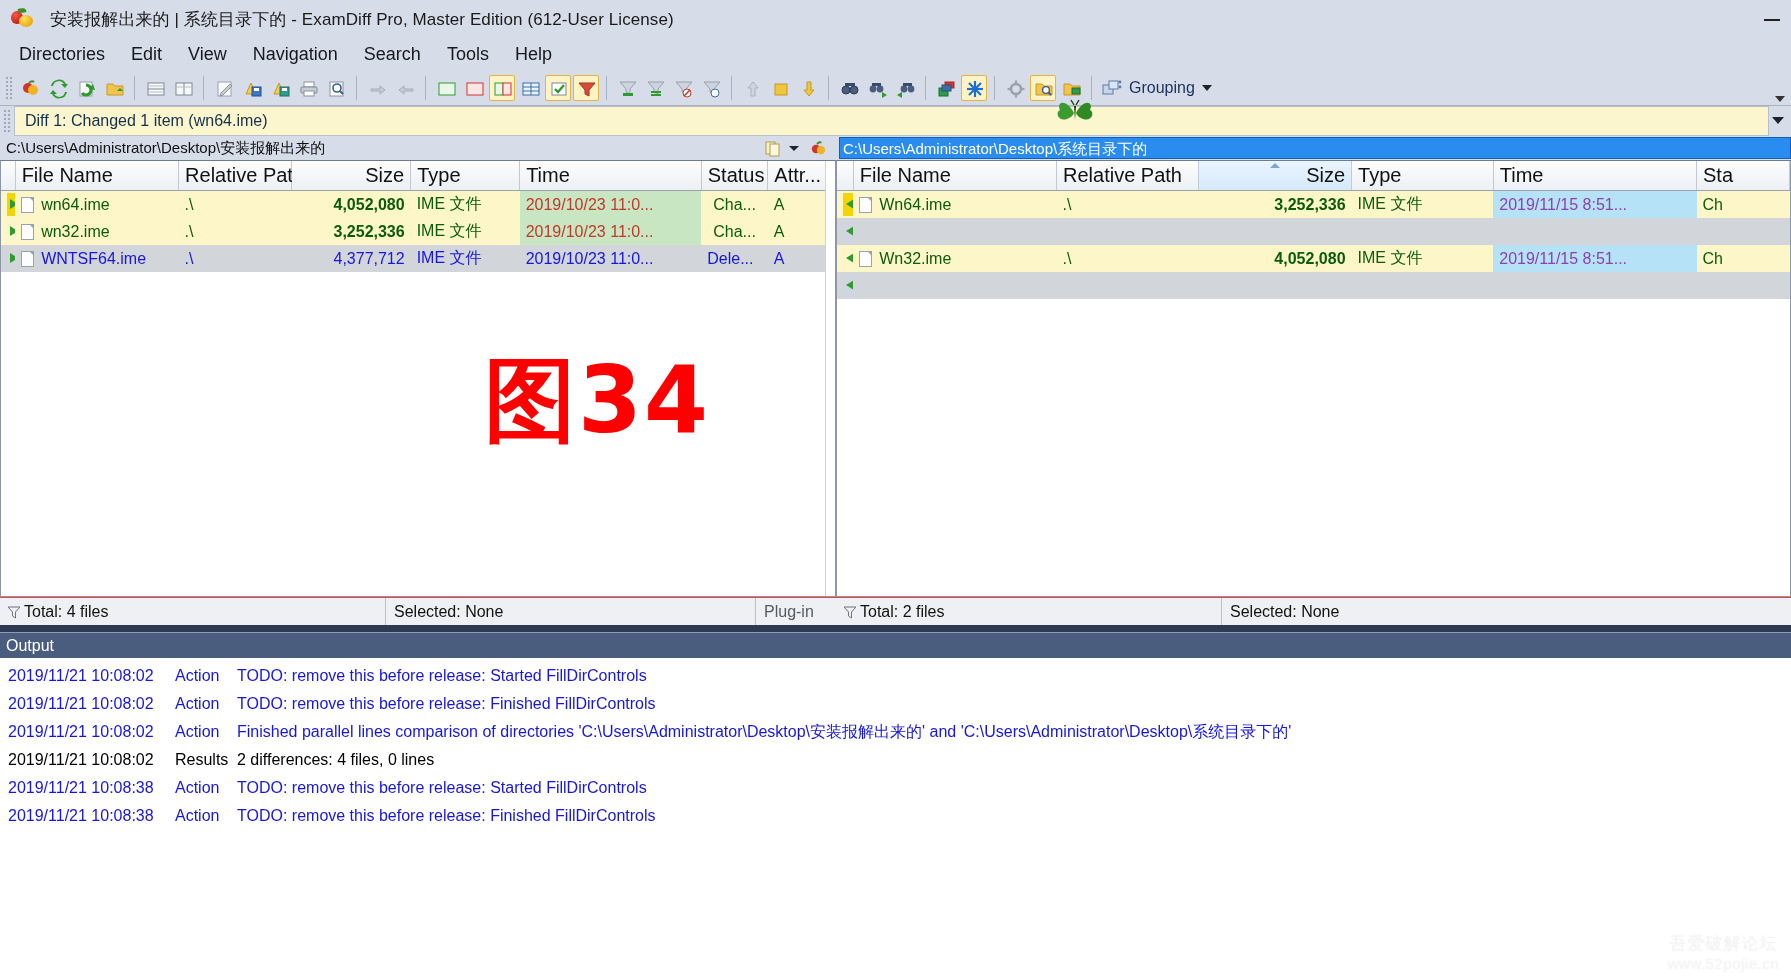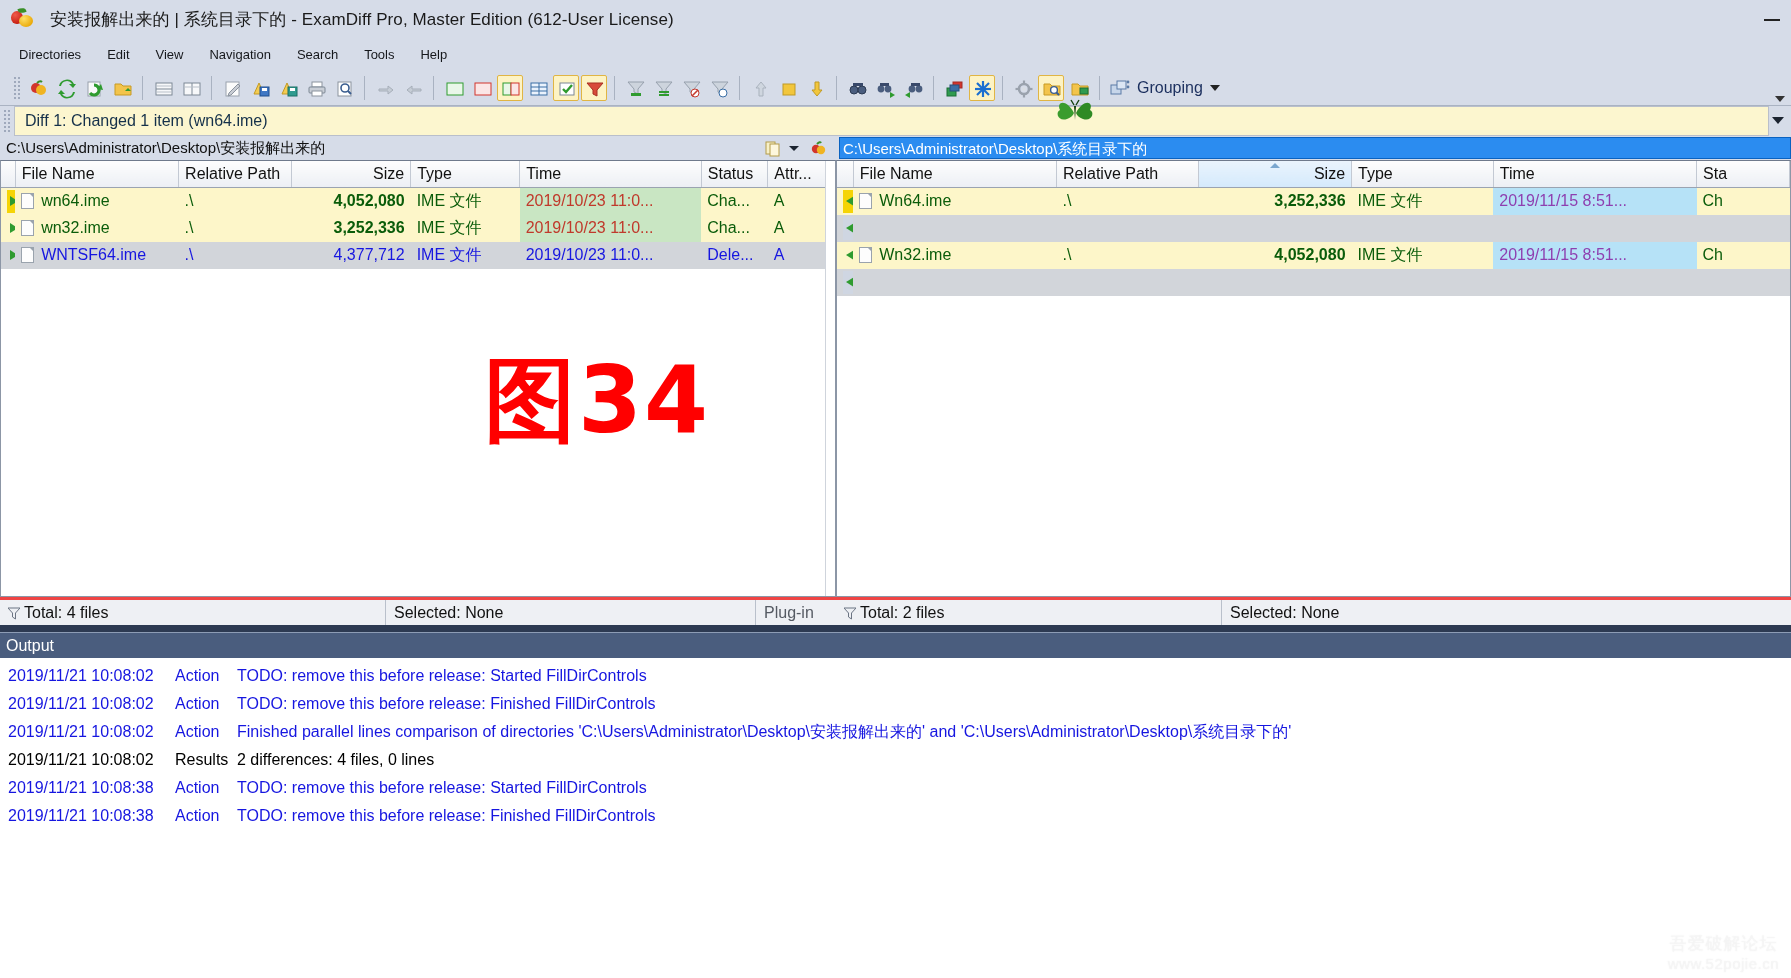--- a/index.html
+++ b/index.html
@@ -50,28 +50,28 @@
     position: absolute; left: 3px; top: 9px;
     width: 16px; height: 2px; background: #222; display: block;
   }
 
   
   .menubar {
     height: 32px; background: #d6dce8;
     display: flex; align-items: center; padding-left: 6px;
   }
   .menuitem {
-    font-size: 13px; color: #16181c;
+    font-size: 18px; color: #16181c;
     padding: 3px 13px; white-space: nowrap; cursor: default;
   }
 
   
   .toolbar {
     height: 36px; background: #d6dce8;
-    display: flex; align-items: center; padding-left: 10px;
+    display: flex; align-items: center; padding-left: 2px;
     border-bottom: 1px solid #aab3c2;
     position: relative;
   }
   .grip {
     width: 9px; height: 26px; margin: 0 3px 0 2px; flex: none;
     background-image: radial-gradient(circle, #95a0b4 0.9px, transparent 1.1px);
     background-size: 4px 4px; background-position: 1px 1px; opacity: .85;
   }
   .tsep { width: 1px; height: 24px; background: #a9b2c1; margin: 0 6px; flex:none; }
   .tbtn {
@@ -139,21 +139,21 @@
   .listwrap {
     flex: 1; background: #ffffff; border: 1px solid #8c96a6;
     border-top: 1px solid #6f7a8c;
     display: flex; flex-direction: column; overflow: hidden; position: relative;
   }
 
   table.filelist { border-collapse: collapse; width: 100%; table-layout: fixed; }
   table.filelist th {
     background: linear-gradient(#fdfdfd, #eceff4);
     border-right: 1px solid #c3c9d3; border-bottom: 1px solid #9aa3b1;
-    font-weight: normal; font-size: 16px; color: #111;
+    font-weight: normal; font-size: 20px; color: #111;
     text-align: left; padding: 3px 6px; height: 26px; white-space: nowrap;
     position: relative;
   }
   table.filelist th.num { text-align: right; }
   table.filelist th.sorted { background: linear-gradient(#eaf4fd, #d4e9fb); }
   th .sortarrow {
     position: absolute; left: 50%; top: 2px; margin-left: -5px;
     width: 0; height: 0; border-left: 5px solid transparent;
     border-right: 5px solid transparent; border-bottom: 5px solid #7ba7cf;
   }
@@ -185,21 +185,21 @@
   }
   .doc-ico:after {
     content: ""; position: absolute; right: -1px; top: -1px;
     border-width: 0 5px 5px 0; border-style: solid;
     border-color: transparent #9aa3ad transparent transparent;
   }
 
   
   .r-change td { background: #fdf6c9; color: #0a5c0a; font-weight: bold; }
   .r-change td.c-time { background: #c9e6c3; color: #c0392b; font-weight: normal; }
-  .r-change td.c-status { color: #0a5c0a; font-weight: normal; }
+  .r-change td.c-status { color: #0a5c0a; font-weight: normal; text-align: center; }
   .r-change td.c-attr { color: #0a5c0a; font-weight: normal; }
   .r-change td.c-type { font-weight: normal; }
   .r-change td.c-rel  { font-weight: normal; }
 
   .r-del td { background: #d2d5da; color: #1616e0; }
   .r-del td.c-time { background: #d2d5da; color: #1616e0; }
 
   .r-blank td { background: #d2d5da; height: 23px; }
 
   .r-rchange td { background: #fdf6c9; color: #0a5c0a; font-weight: bold; }
@@ -213,21 +213,21 @@
 
   
   .vscroll {
     position: absolute; right: 0; top: 0; bottom: 0; width: 10px;
     background: #ffffff; border-left: 1px solid #cfd4dc;
   }
 
   
   .statusrow {
     height: 28px; display: flex; align-items: flex-start;
-    background: #eef0f4; border-top: 3px solid #ef4444;
+    background: #eef0f4; border-top: 1px solid #ef4444;
     font-size: 16px; color: #111;
   }
   .st-cell { padding: 0 8px; height: 100%; display: flex; align-items: center; }
   .st-sep { width: 1px; height: 100%; background: #b9c0cb; }
   .funnel-mini {
     width: 12px; height: 13px; margin-right: 4px; flex: none;
     position: relative;
   }
 
   

